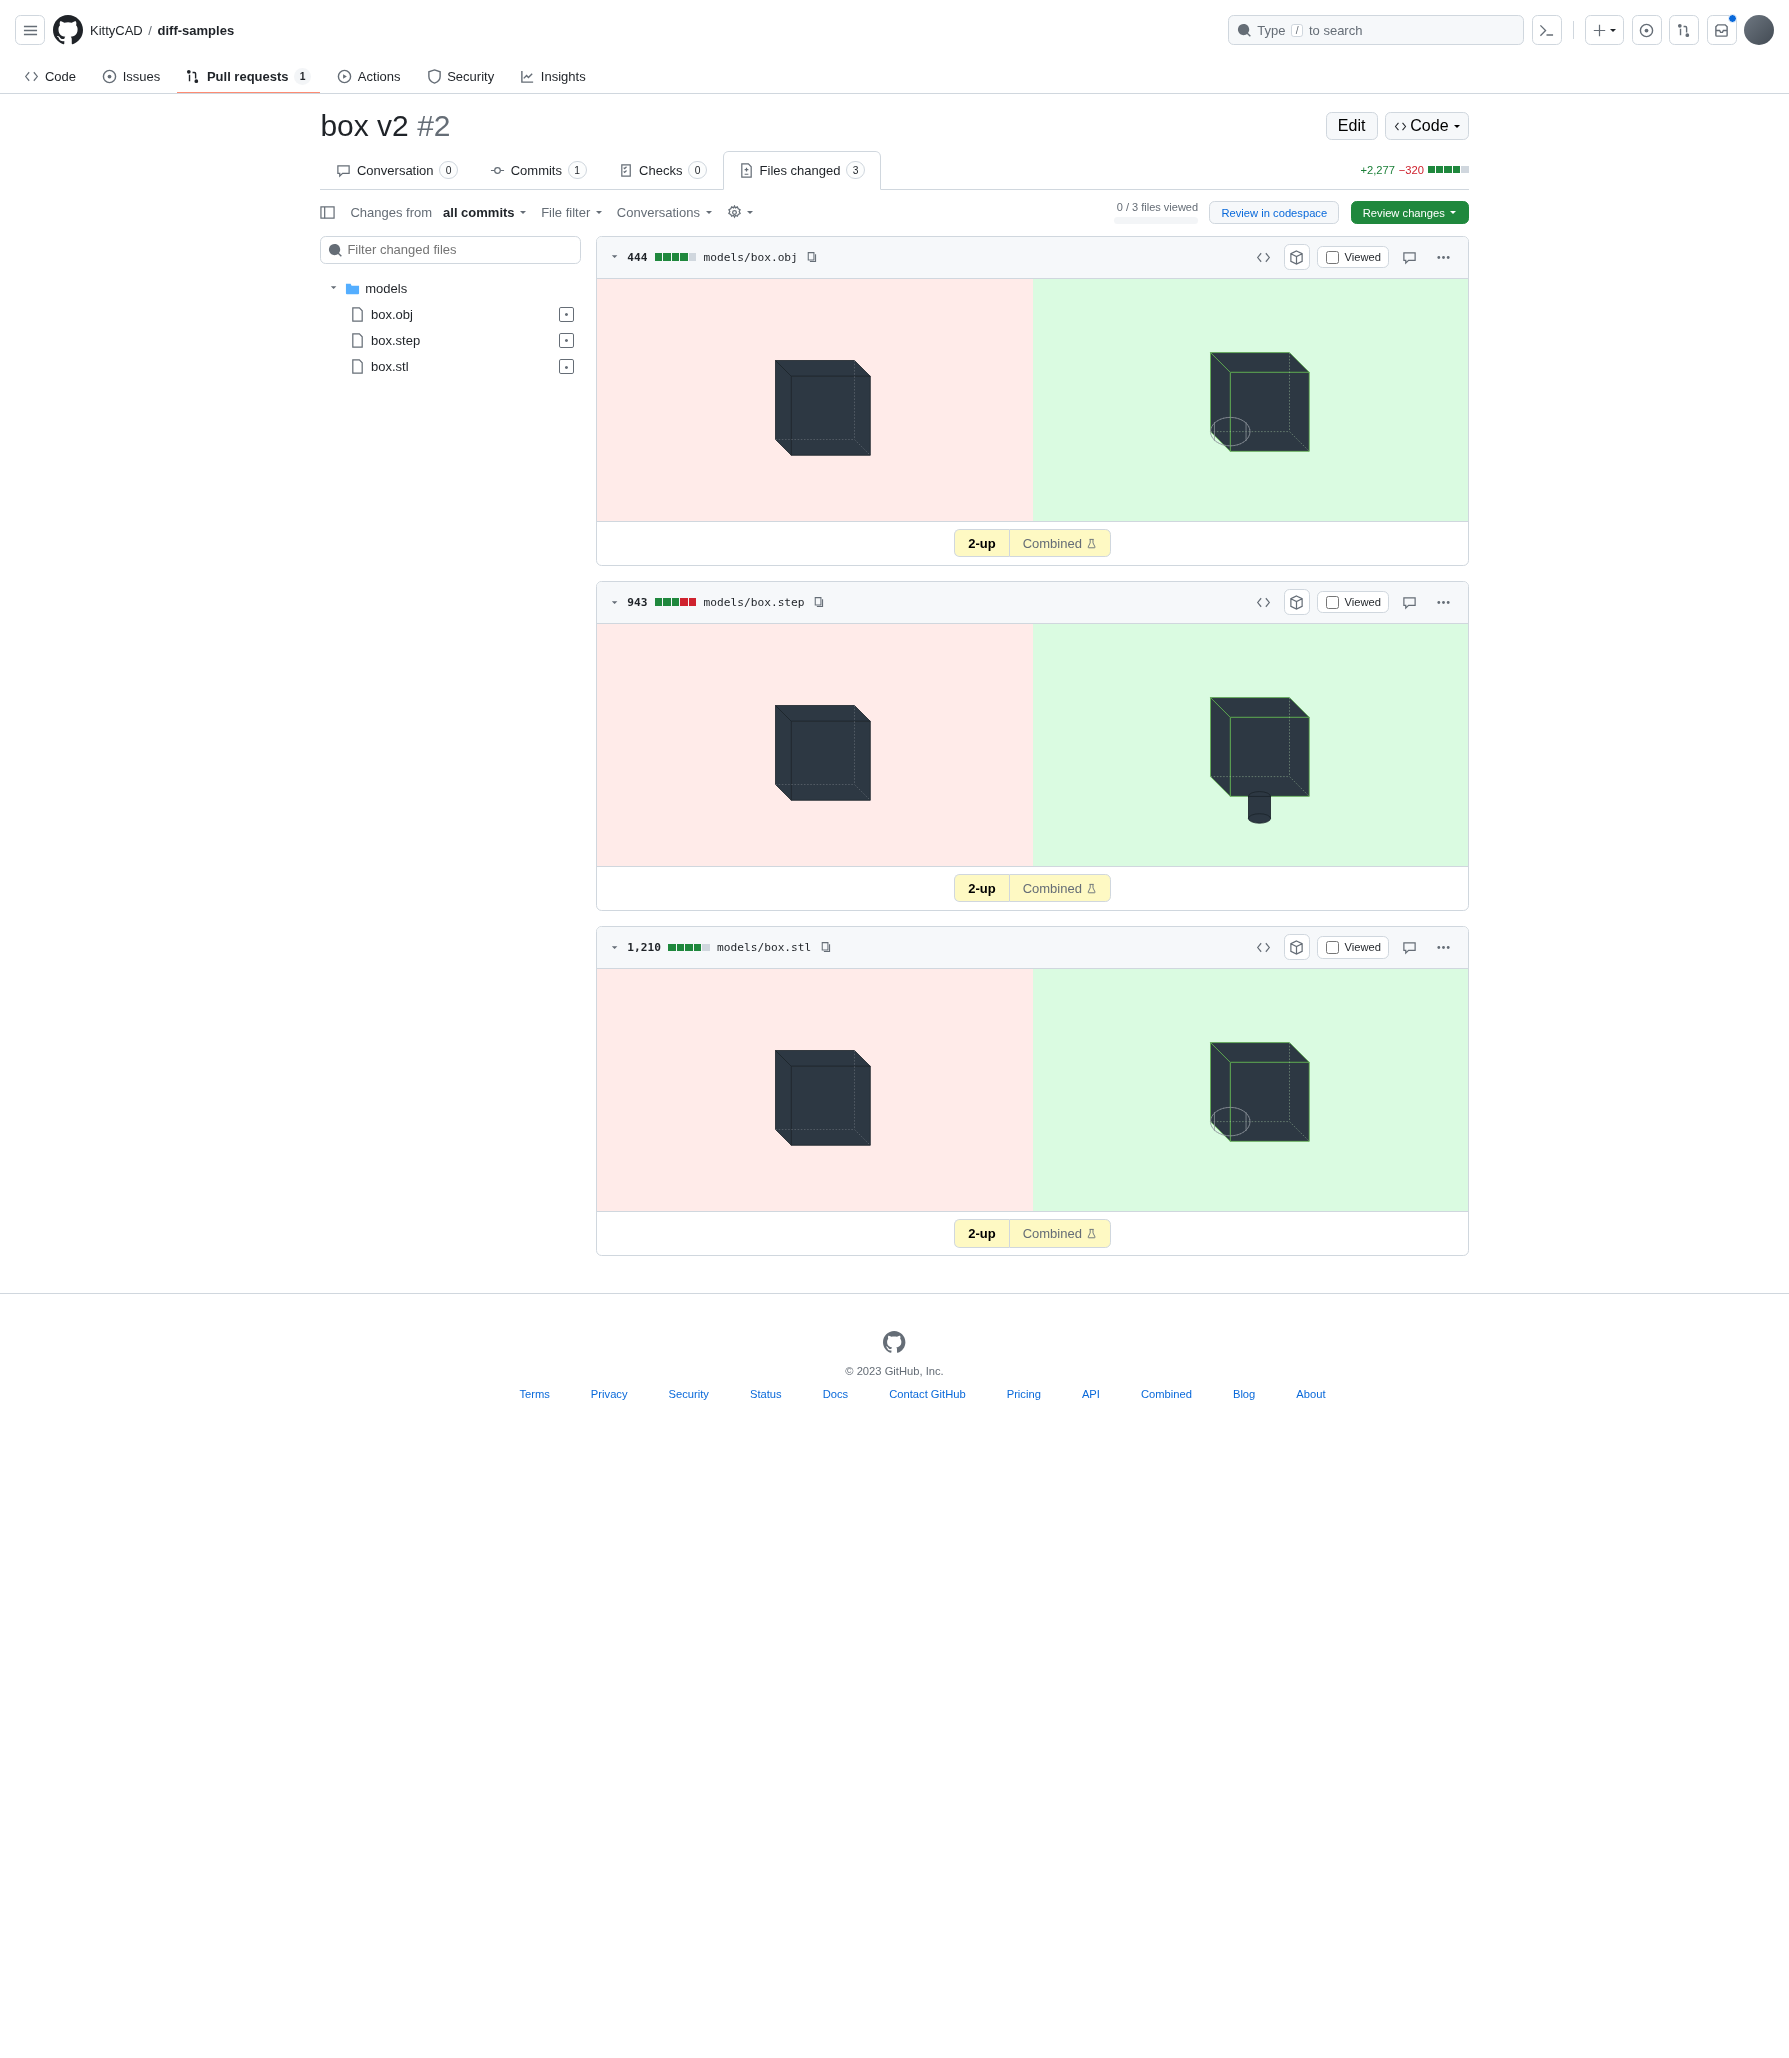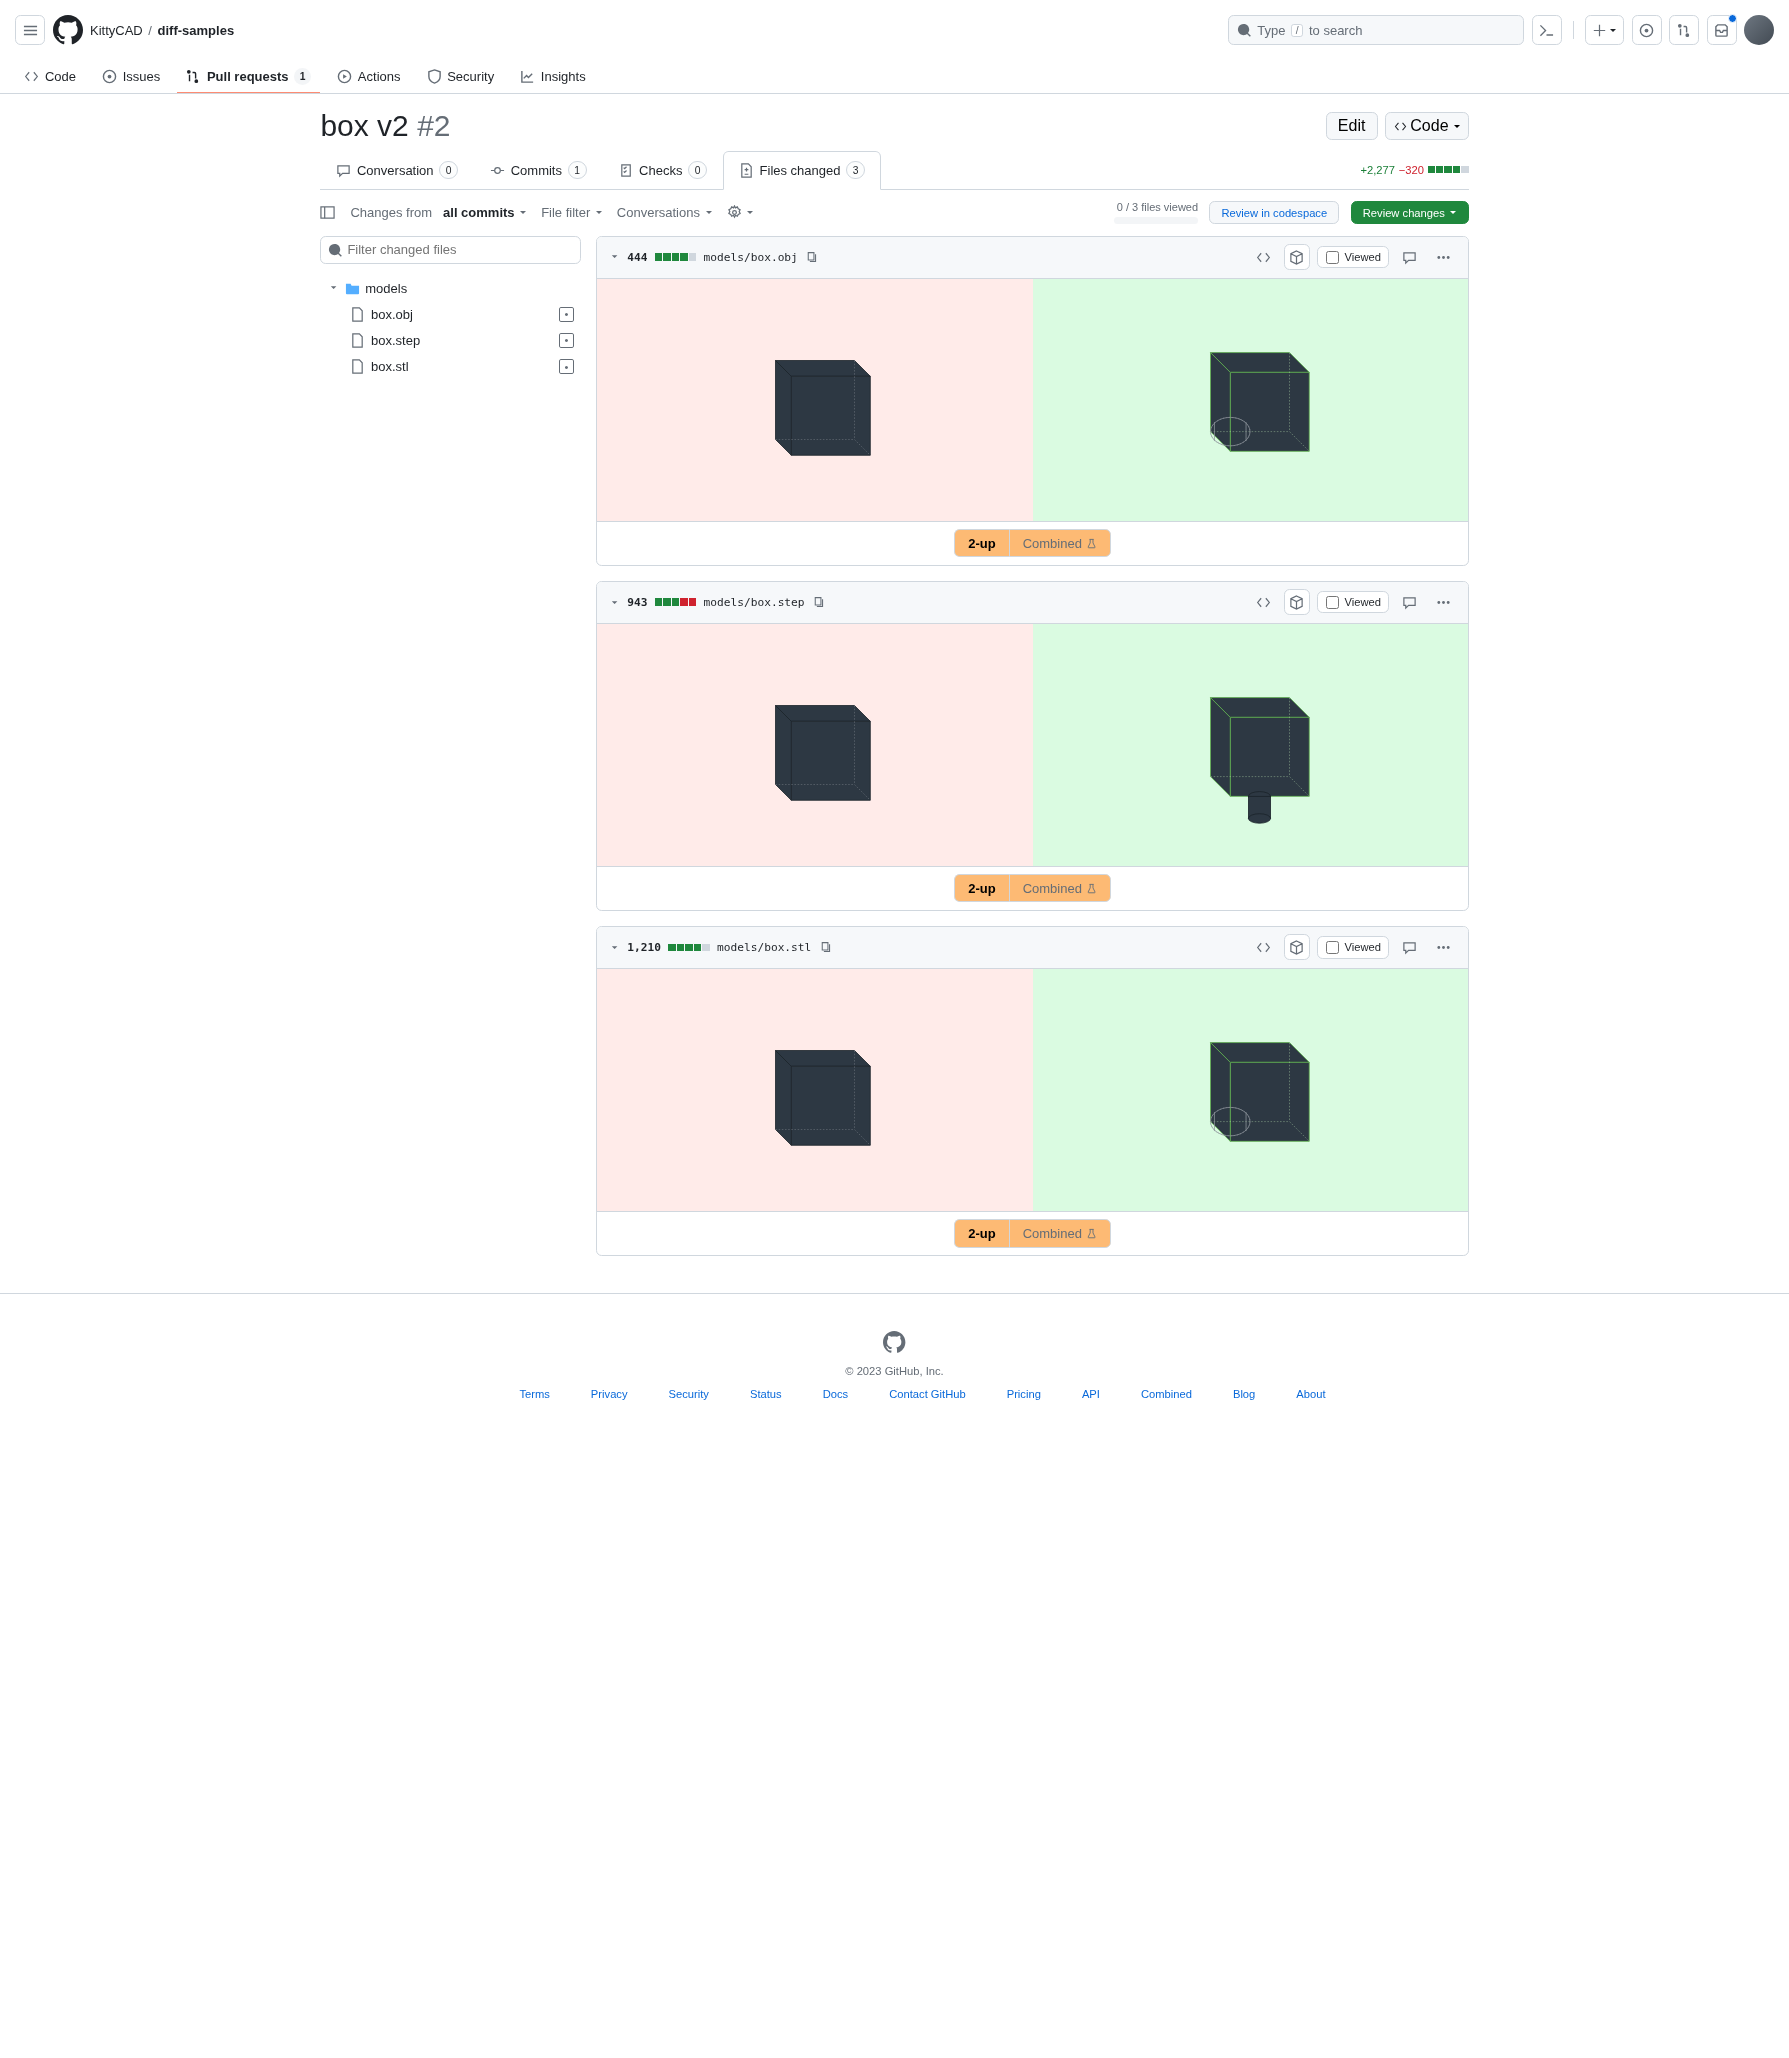--- a/index.html
+++ b/index.html
@@ -91,21 +91,21 @@
 .fh-btn.sel { border: 0.9px solid #d0d7de; background: #fff; }
 .viewed-chk { border: 0.9px solid #d0d7de; border-radius: 5.6px; padding: 3.7px 7.5px; font-size: 11.2px; display: flex; align-items: center; gap: 5.6px; cursor: pointer; background: #fff; }
 .viewed-chk input { margin: 0; }
 
 .diff-body { display: flex; }
 .diff-side { flex: 1; height: 242px; display: flex; align-items: center; justify-content: center; position: relative; }
 .diff-side.old { background: #ffebe9; }
 .diff-side.new { background: #dafbe1; }
 
 .view-toggle { display: flex; justify-content: center; padding: 7.5px; gap: 0; border-top: 0.9px solid #d0d7de; }
-.vt-btn { border: 0.9px solid #d0d7de; padding: 5.6px 13px; font-size: 13px; cursor: pointer; background: #fdba74; display: flex; align-items: center; gap: 3.7px; }
+.vt-btn { border: 0.9px solid #d0d7de; padding: 5.6px 13px; font-size: 13px; cursor: pointer; background: #fef9c3; display: flex; align-items: center; gap: 3.7px; }
 .vt-btn.left { border-radius: 5.6px 0 0 5.6px; border-right: none; font-weight: 600; }
 .vt-btn.right { border-radius: 0 5.6px 5.6px 0; color: #656d76; }
 
 
 .footer-wrap { border-top: 0.9px solid #d0d7de; margin-top: 37px; padding: 37px 0; font-size: 11.2px; color: #656d76; }
 .footer { max-width: 1193px; margin: 0 auto; padding: 0 22.4px; display: flex; align-items: center; gap: 11.2px; flex-direction: column; }
 .footer-links { display: flex; gap: 41px; margin-left: 56px; text-align: center; }
 .footer-links a { color: #0969da; }
 
 

